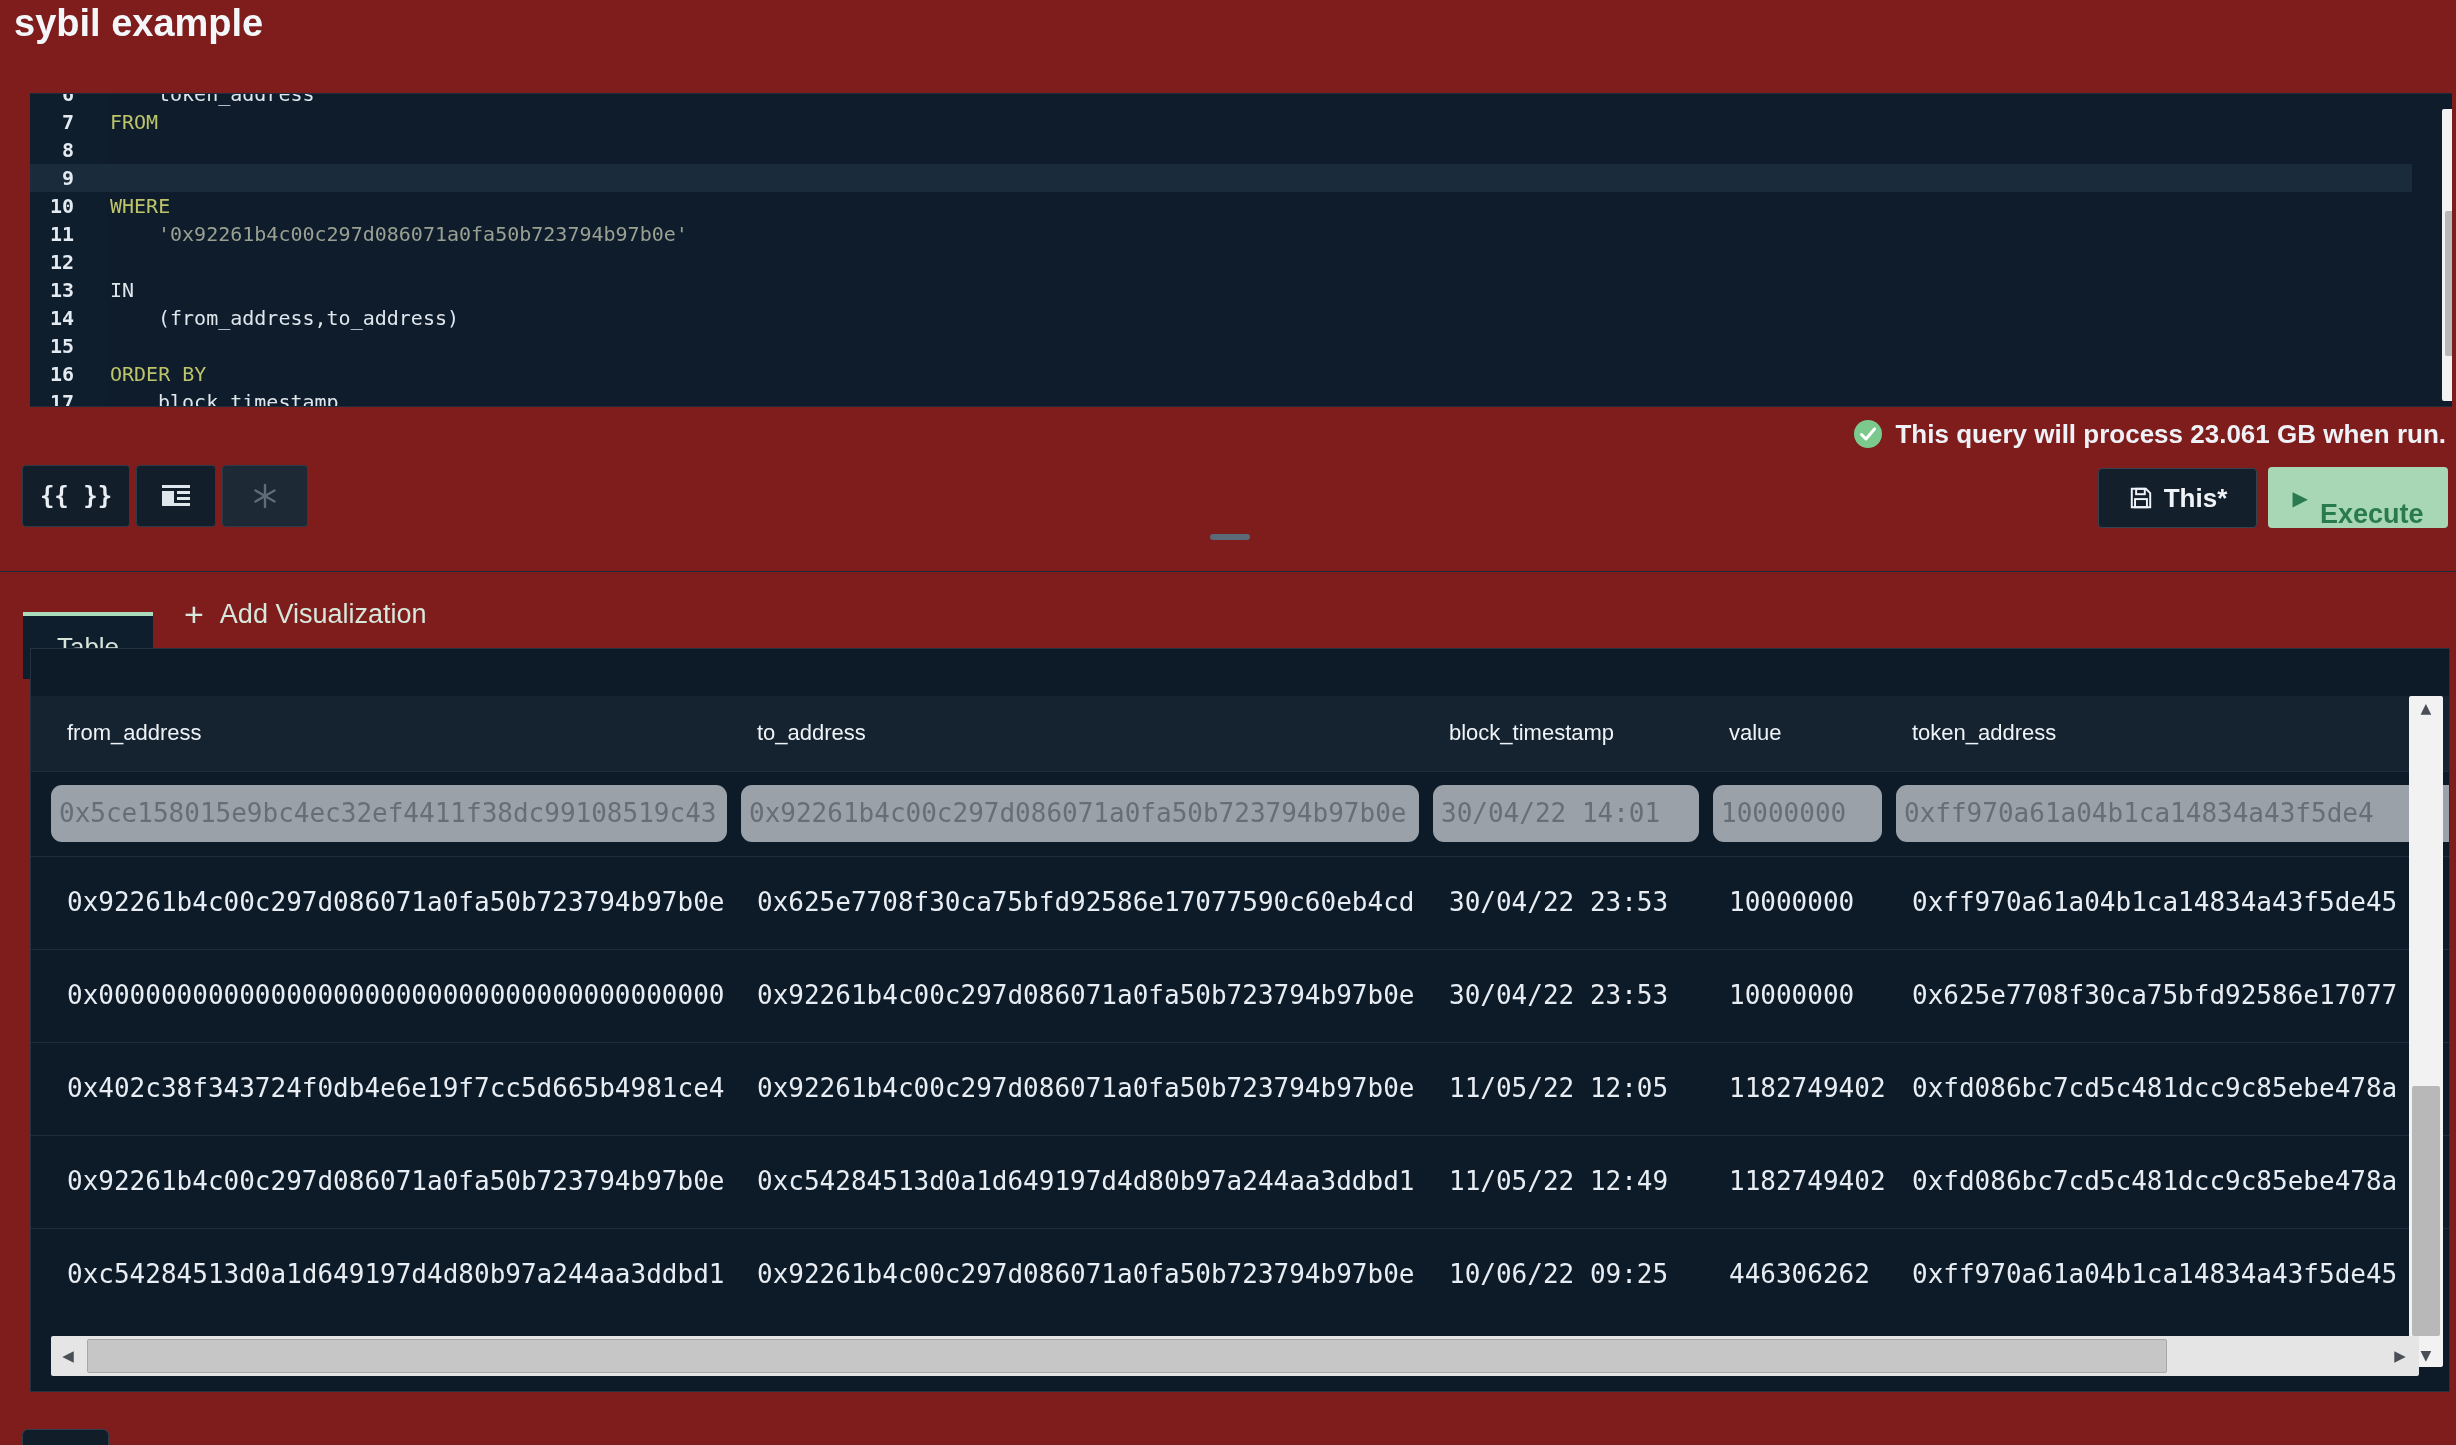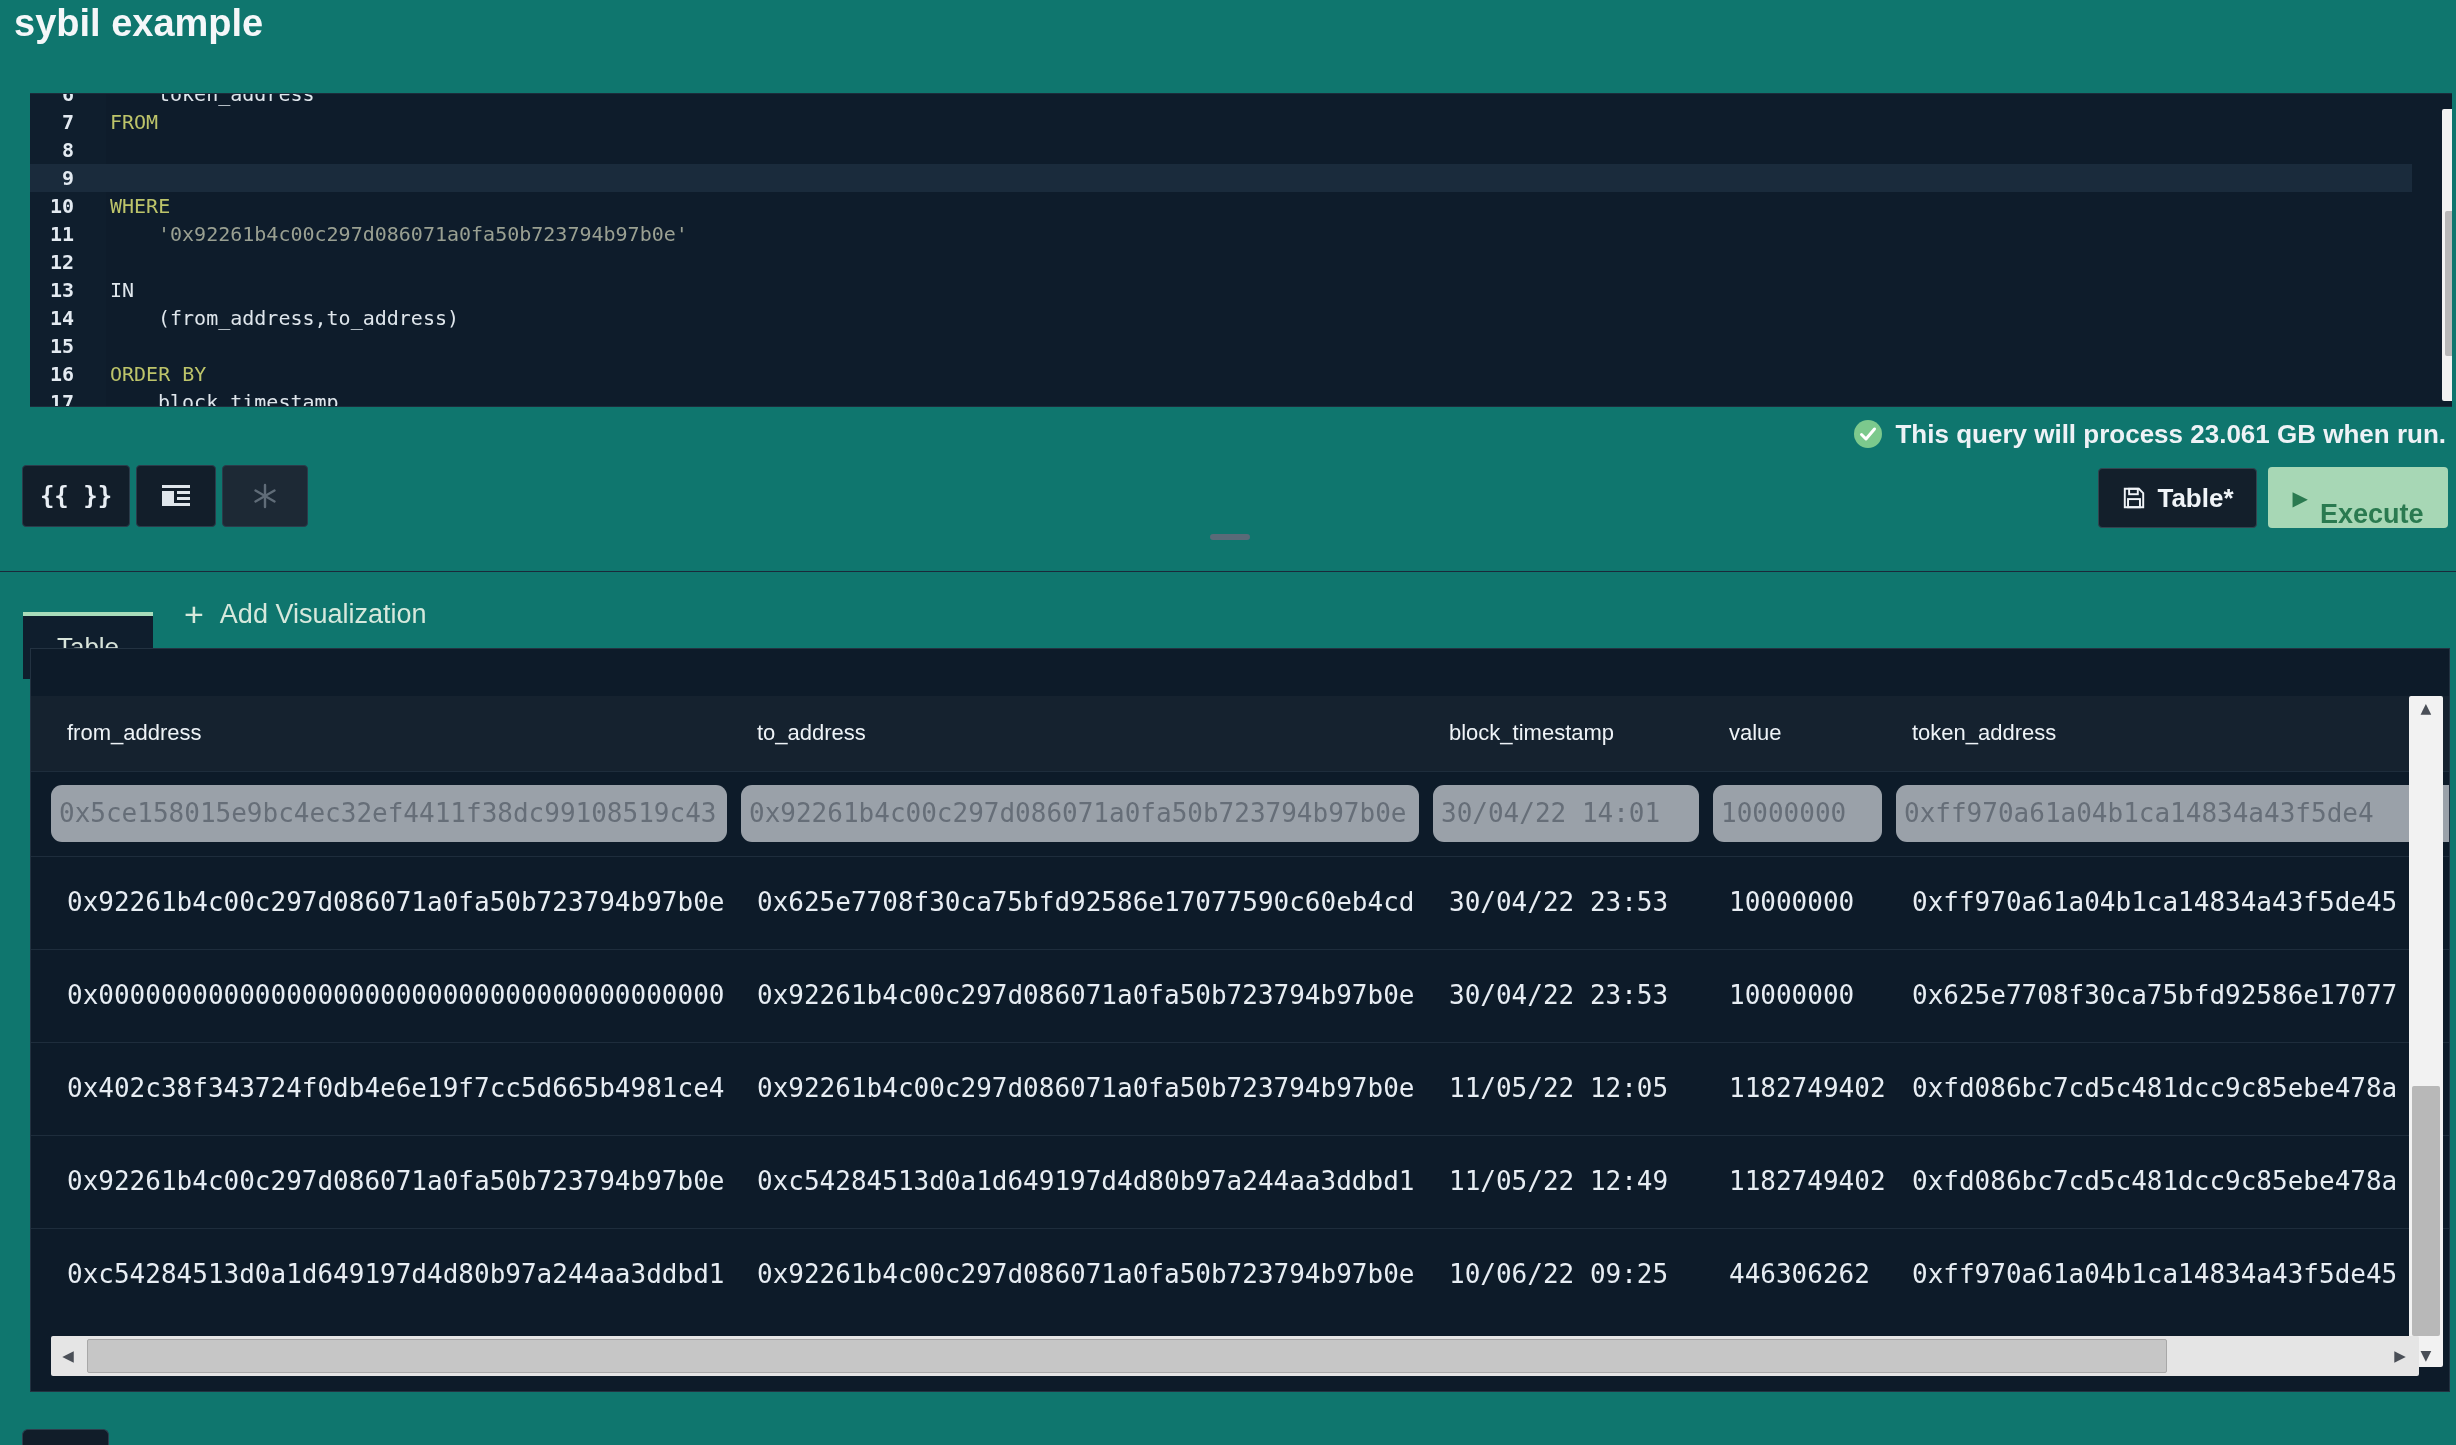--- a/index.html
+++ b/index.html
@@ -1,16 +1,16 @@
 <!DOCTYPE html>
 <html><head>
 <meta charset="utf-8">
 <style>
   html,body{margin:0;padding:0;background:#0c1826;}
-  .stage{position:relative;width:2456px;height:1445px;background:#0f766e;overflow:hidden;
+  .stage{position:relative;width:2456px;height:1445px;background:#7f1d1d;overflow:hidden;
          font-family:"Liberation Sans",sans-serif;color:#e9eef4;}
 
   
   .page-title{position:absolute;left:14px;top:2px;font-size:38px;font-weight:600;color:#f4f7f9;}
 
   
   .editor{position:absolute;left:30px;top:93px;width:2422px;height:312px;background:#0e1c2b;
           border-top:1px solid #1c2c3b;border-bottom:1px solid #1c2c3b;overflow:hidden;}
   .gutter-bg{position:absolute;left:0;top:0;width:76px;height:100%;background:#0f1e2d;}
   .ed-lines{position:absolute;left:0;top:-14px;right:40px;}
@@ -197,21 +197,21 @@
   </div>
 
   <div class="save-btn">
     <span>
       <svg width="26" height="26" viewBox="0 0 24 24" fill="none" stroke="#f0f4f8" stroke-width="1.8">
         <path d="M3.5 3.5 H16.5 L20.5 7.5 V20.5 H3.5 Z"></path>
         <rect x="7.5" y="3.5" width="8" height="5"></rect>
         <rect x="6.5" y="13" width="11" height="7.5"></rect>
       </svg>
     </span>
-    <span class="save-label">Table*</span>
+    <span class="save-label">This*</span>
   </div>
 
   <div class="exec-btn">
     <span class="exec-play">▶</span>
     <span class="exec-label">Execute</span>
   </div>
 
   <div class="resize-handle"></div>
   <div class="section-divider"></div>
 

